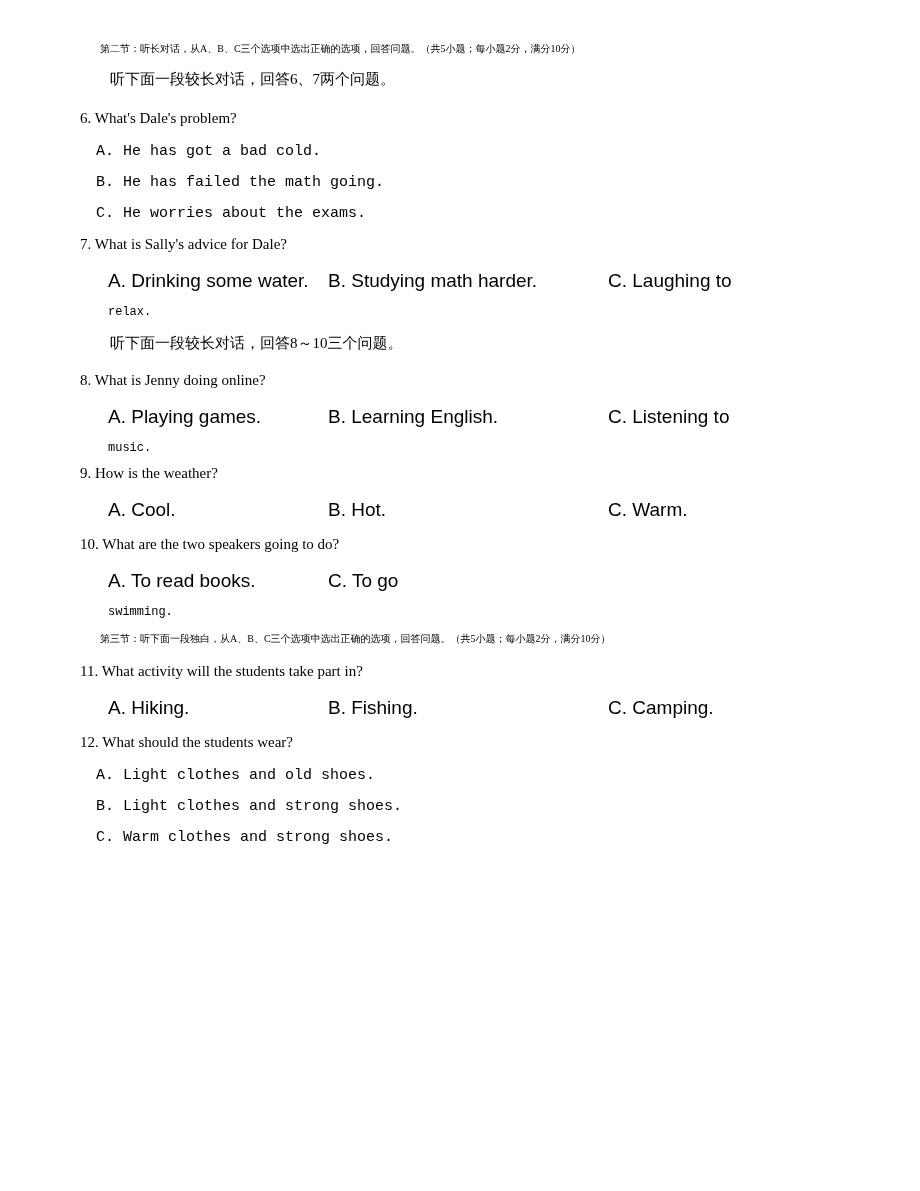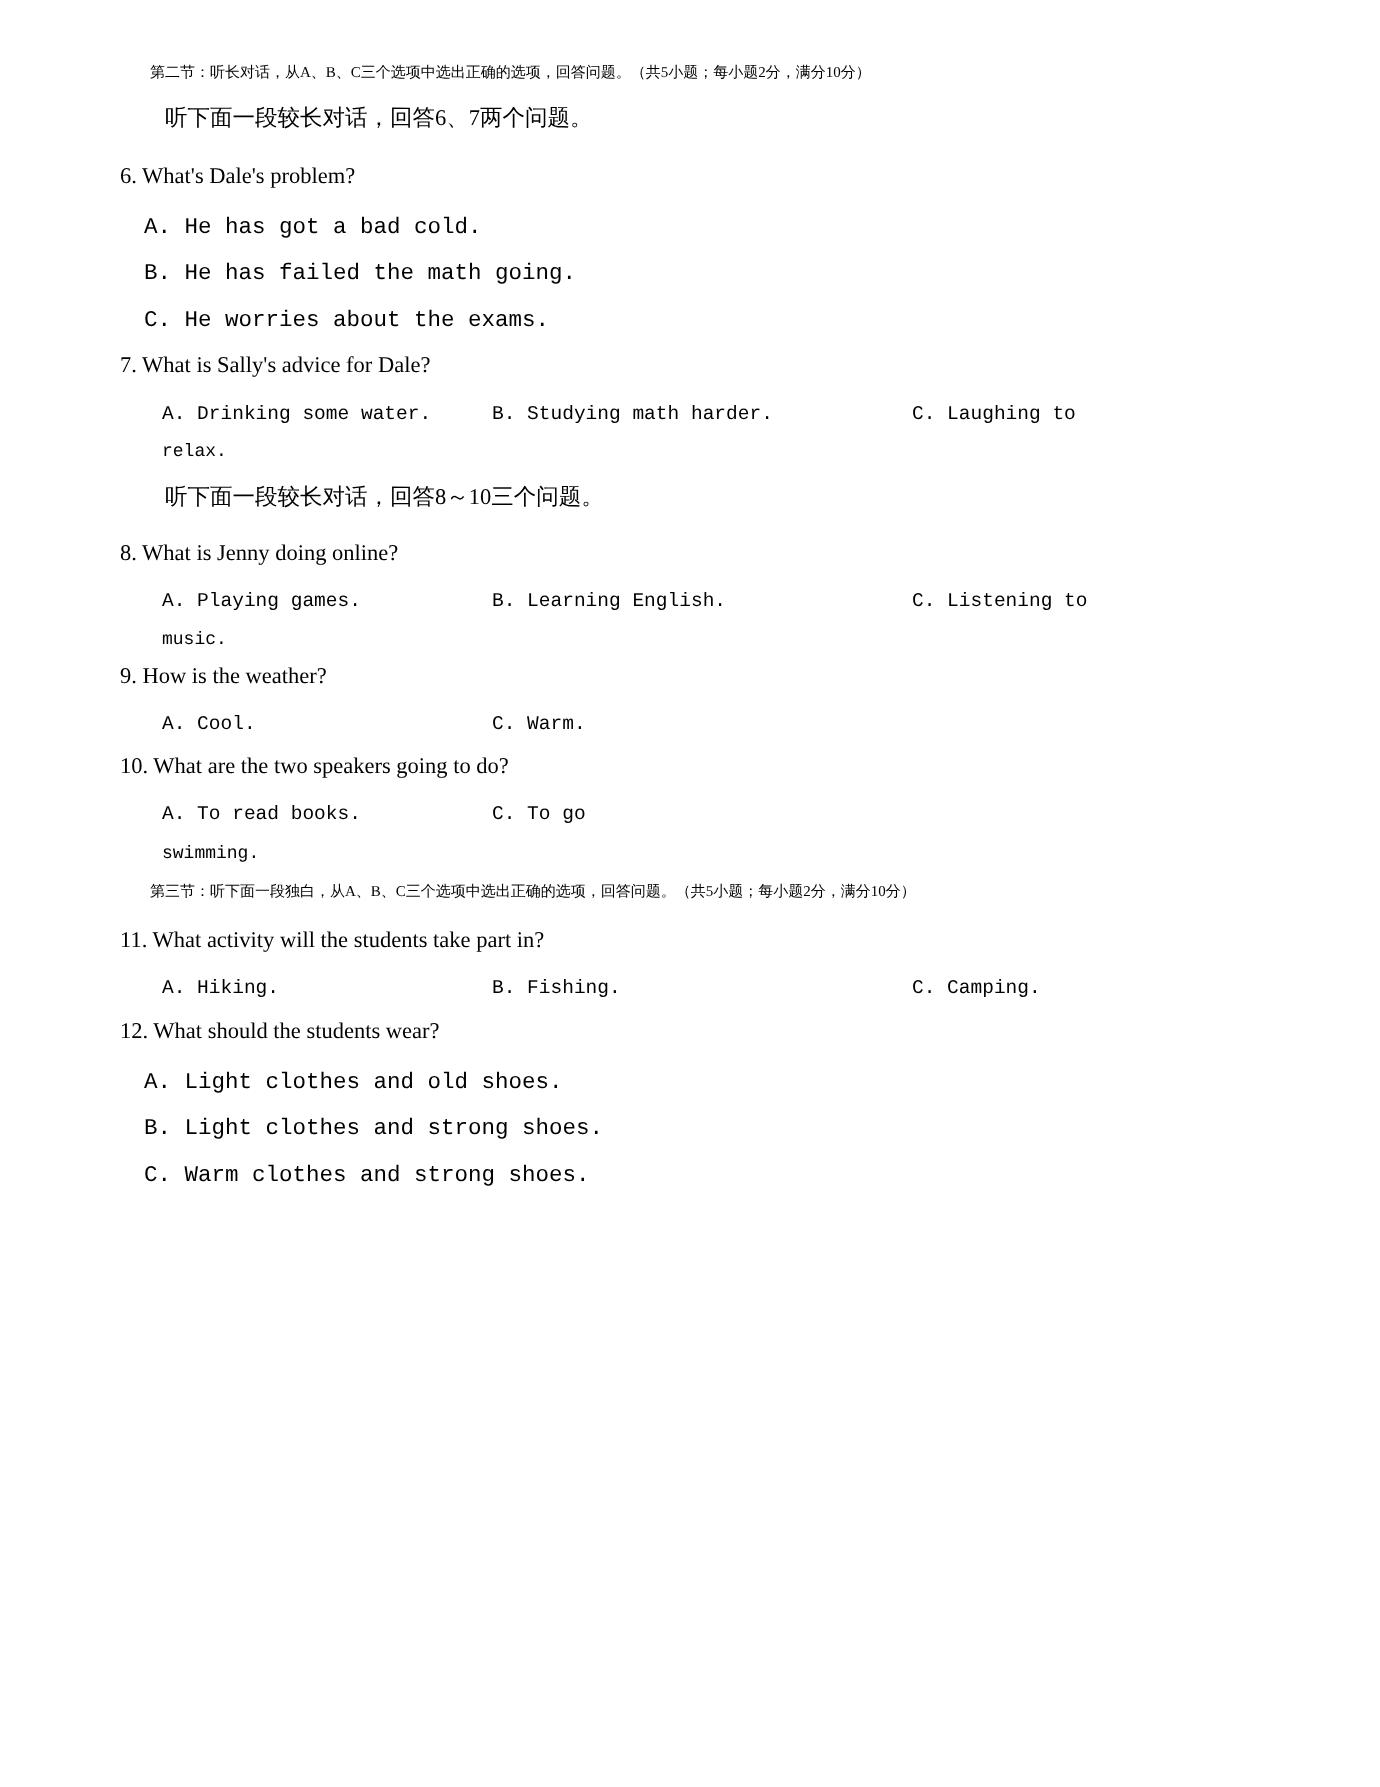--- a/index.html
+++ b/index.html
@@ -34,22 +34,22 @@
     .option {
       margin-left: 16px;
       margin-bottom: 4px;
       font-size: 15px;
       font-family: "Courier New", "Courier", monospace;
     }
     .options-row {
       display: flex;
       margin-left: 28px;
       margin-bottom: 4px;
-      font-family: Liberation Mono, monospace;
-      font-size: 13px;
+      font-family: Liberation Sans, sans-serif;
+      font-size: 19px;
     }
     .opt-a {
       width: 220px;
     }
     .opt-b {
       width: 280px;
     }
     .section-divider {
       margin-top: 6px;
       margin-bottom: 10px;
@@ -98,20 +98,21 @@
   <span>C.   Listening to</span>
 </div>
 <p class="wrap-line">music.</p>
 
 <p class="question">
   <span>9.</span>
   <span>How is the weather?</span>
 </p>
 <div class="options-row">
   <span class="opt-a">A. Cool.</span>
+  <span class="opt-b">B. Hot.</span>
   <span>C. Warm.</span>
 </div>
 
 <p class="question">
   <span>10.</span>
   <span>What are the two speakers going to do?</span>
 </p>
 <div class="options-row">
   <span class="opt-a">A. To read books.</span>
   <span>C.    To  go</span>

